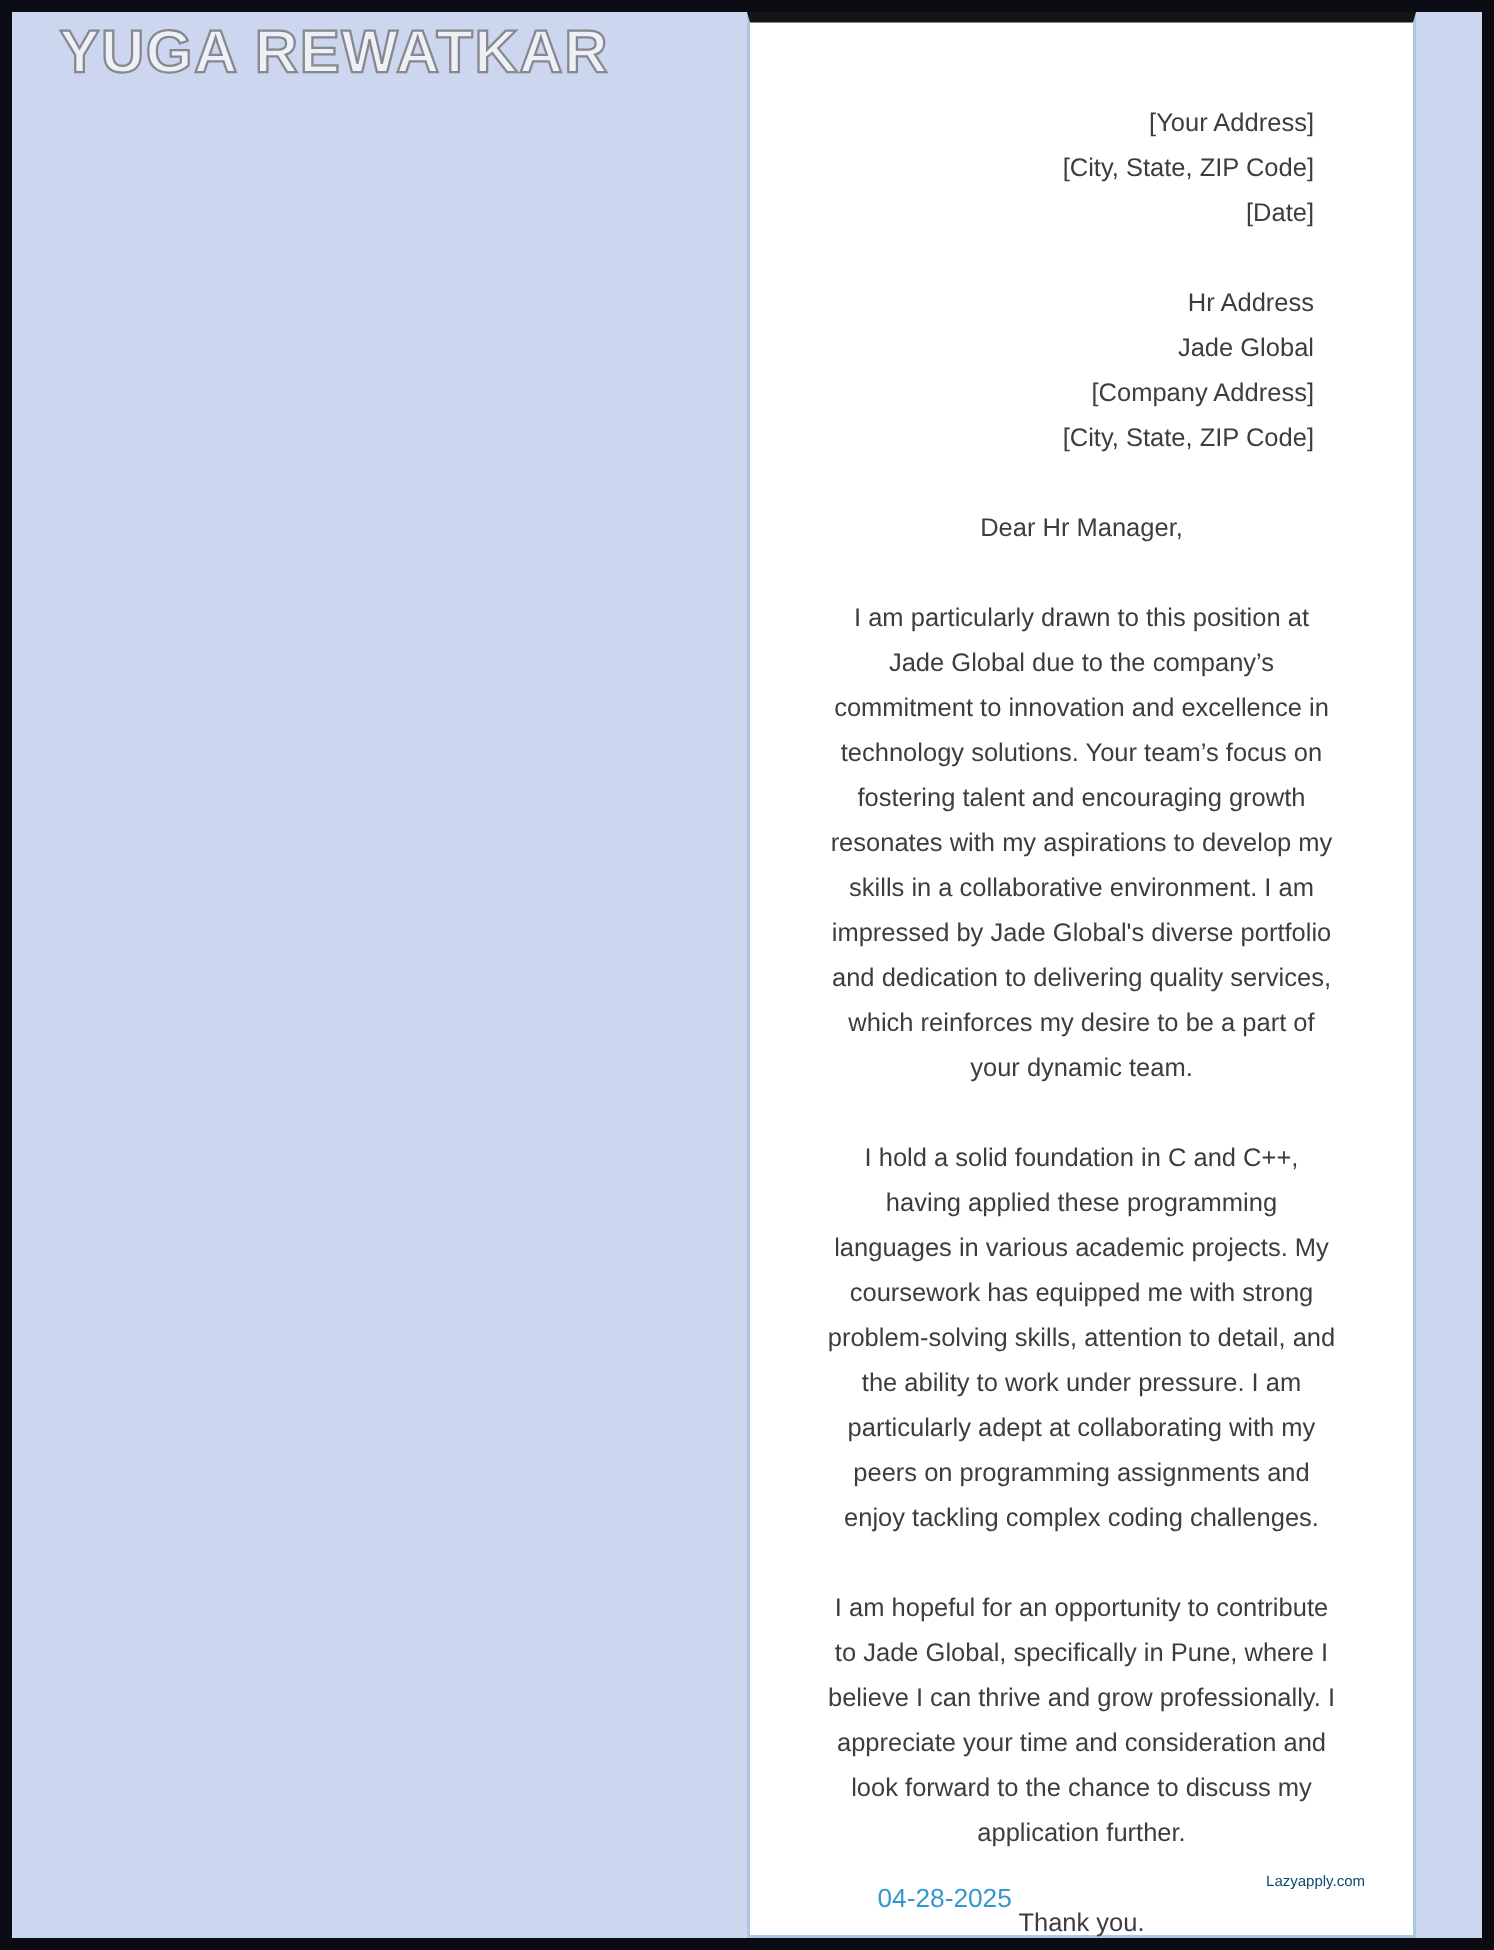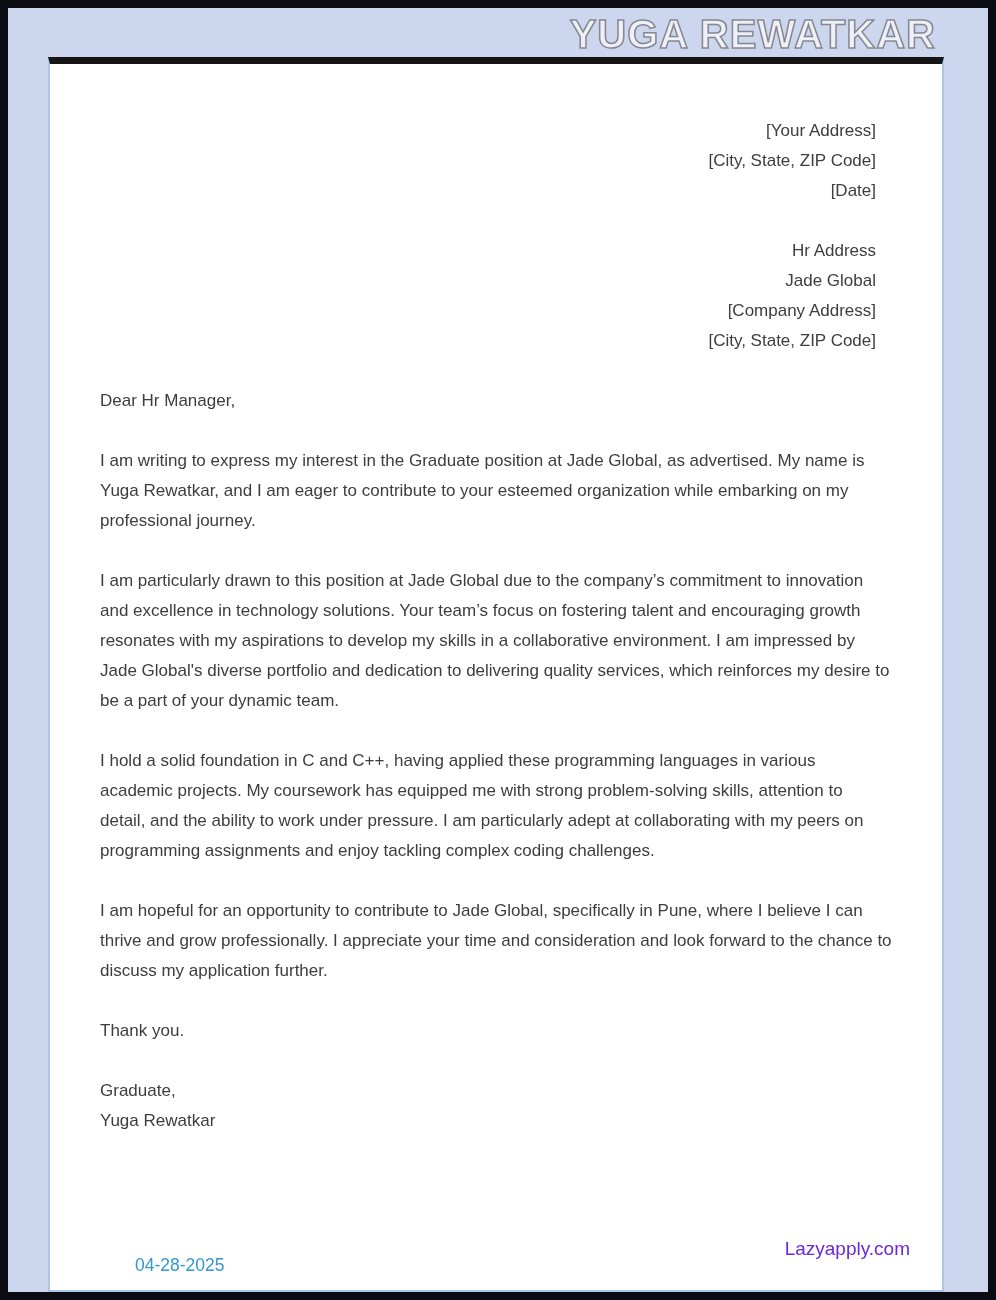--- a/index.html
+++ b/index.html
@@ -10,21 +10,21 @@
     background: #0b0b13;
     padding: 8px;
     font-family: "Liberation Sans", sans-serif;
     overflow: hidden;
   }
   .canvas {
     width: 100%;
     height: 100%;
     background: #ccd7ef;
     display: flex;
-    flex-direction: column;
+    flex-direction: row;
   }
   .header {
     height: 49px;
     flex: 0 0 49px;
     display: flex;
     justify-content: flex-end;
     align-items: flex-end;
     padding: 0 50px 1px 0;
   }
   .name-svg { display: block; }
@@ -46,38 +46,38 @@
     border-bottom: 2px solid #aac8e6;
     border-top: 7px solid #151515;
     position: relative;
   }
   .content {
     padding: 36px 50px 0 50px;
     color: #3d3d3d;
     font-size: 17px;
     line-height: 30px;
   }
-  .content p { margin: 30px 0 0 0; }
+  .content p { margin: 30px 0 0 0; text-align: center; }
   .content p.tight { margin-top: 0; }
   .block { margin: 16px; text-align: right; }
   .block.mt { margin-top: 30px; }
   .date {
     position: absolute;
     left: 50px;
     bottom: 14px;
     font-size: 17.5px;
     color: #3398d2;
     margin-left: 35px;
   }
   .watermark {
     position: absolute;
     right: 32px;
     bottom: 30px;
-    font-size: 19px;
-    color: #6d28d9;
+    font-size: 10px;
+    color: #0c4a6e;
   }
 </style>
 </head>
 <body>
 
 <div class="canvas">
 
   <div class="header">
     <svg class="name-svg" width="400" height="46" viewBox="0 0 400 46" aria-hidden="true">
       <text x="398" y="38" text-anchor="end" class="name-text">YUGA REWATKAR</text>
@@ -96,21 +96,20 @@
 
       <div class="block mt">
         <div>Hr Address</div>
         <div>Jade Global</div>
         <div>[Company Address]</div>
         <div>[City, State, ZIP Code]</div>
       </div>
 
       <p>Dear Hr Manager,</p>
 
-      <p>I am writing to express my interest in the Graduate position at Jade Global, as advertised. My name is Yuga Rewatkar, and I am eager to contribute to your esteemed organization while embarking on my professional journey.</p>
       <p>I am particularly drawn to this position at Jade Global due to the company’s commitment to innovation and excellence in technology solutions. Your team’s focus on fostering talent and encouraging growth resonates with my aspirations to develop my skills in a collaborative environment. I am impressed by Jade Global's diverse portfolio and dedication to delivering quality services, which reinforces my desire to be a part of your dynamic team.</p>
       <p>I hold a solid foundation in C and C++, having applied these programming languages in various academic projects. My coursework has equipped me with strong problem-solving skills, attention to detail, and the ability to work under pressure. I am particularly adept at collaborating with my peers on programming assignments and enjoy tackling complex coding challenges.</p>
       <p>I am hopeful for an opportunity to contribute to Jade Global, specifically in Pune, where I believe I can thrive and grow professionally. I appreciate your time and consideration and look forward to the chance to discuss my application further.</p>
 
       <p>Thank you.</p>
 
       <p>Graduate,</p>
       <p class="tight">Yuga Rewatkar</p>
 
     </div>

